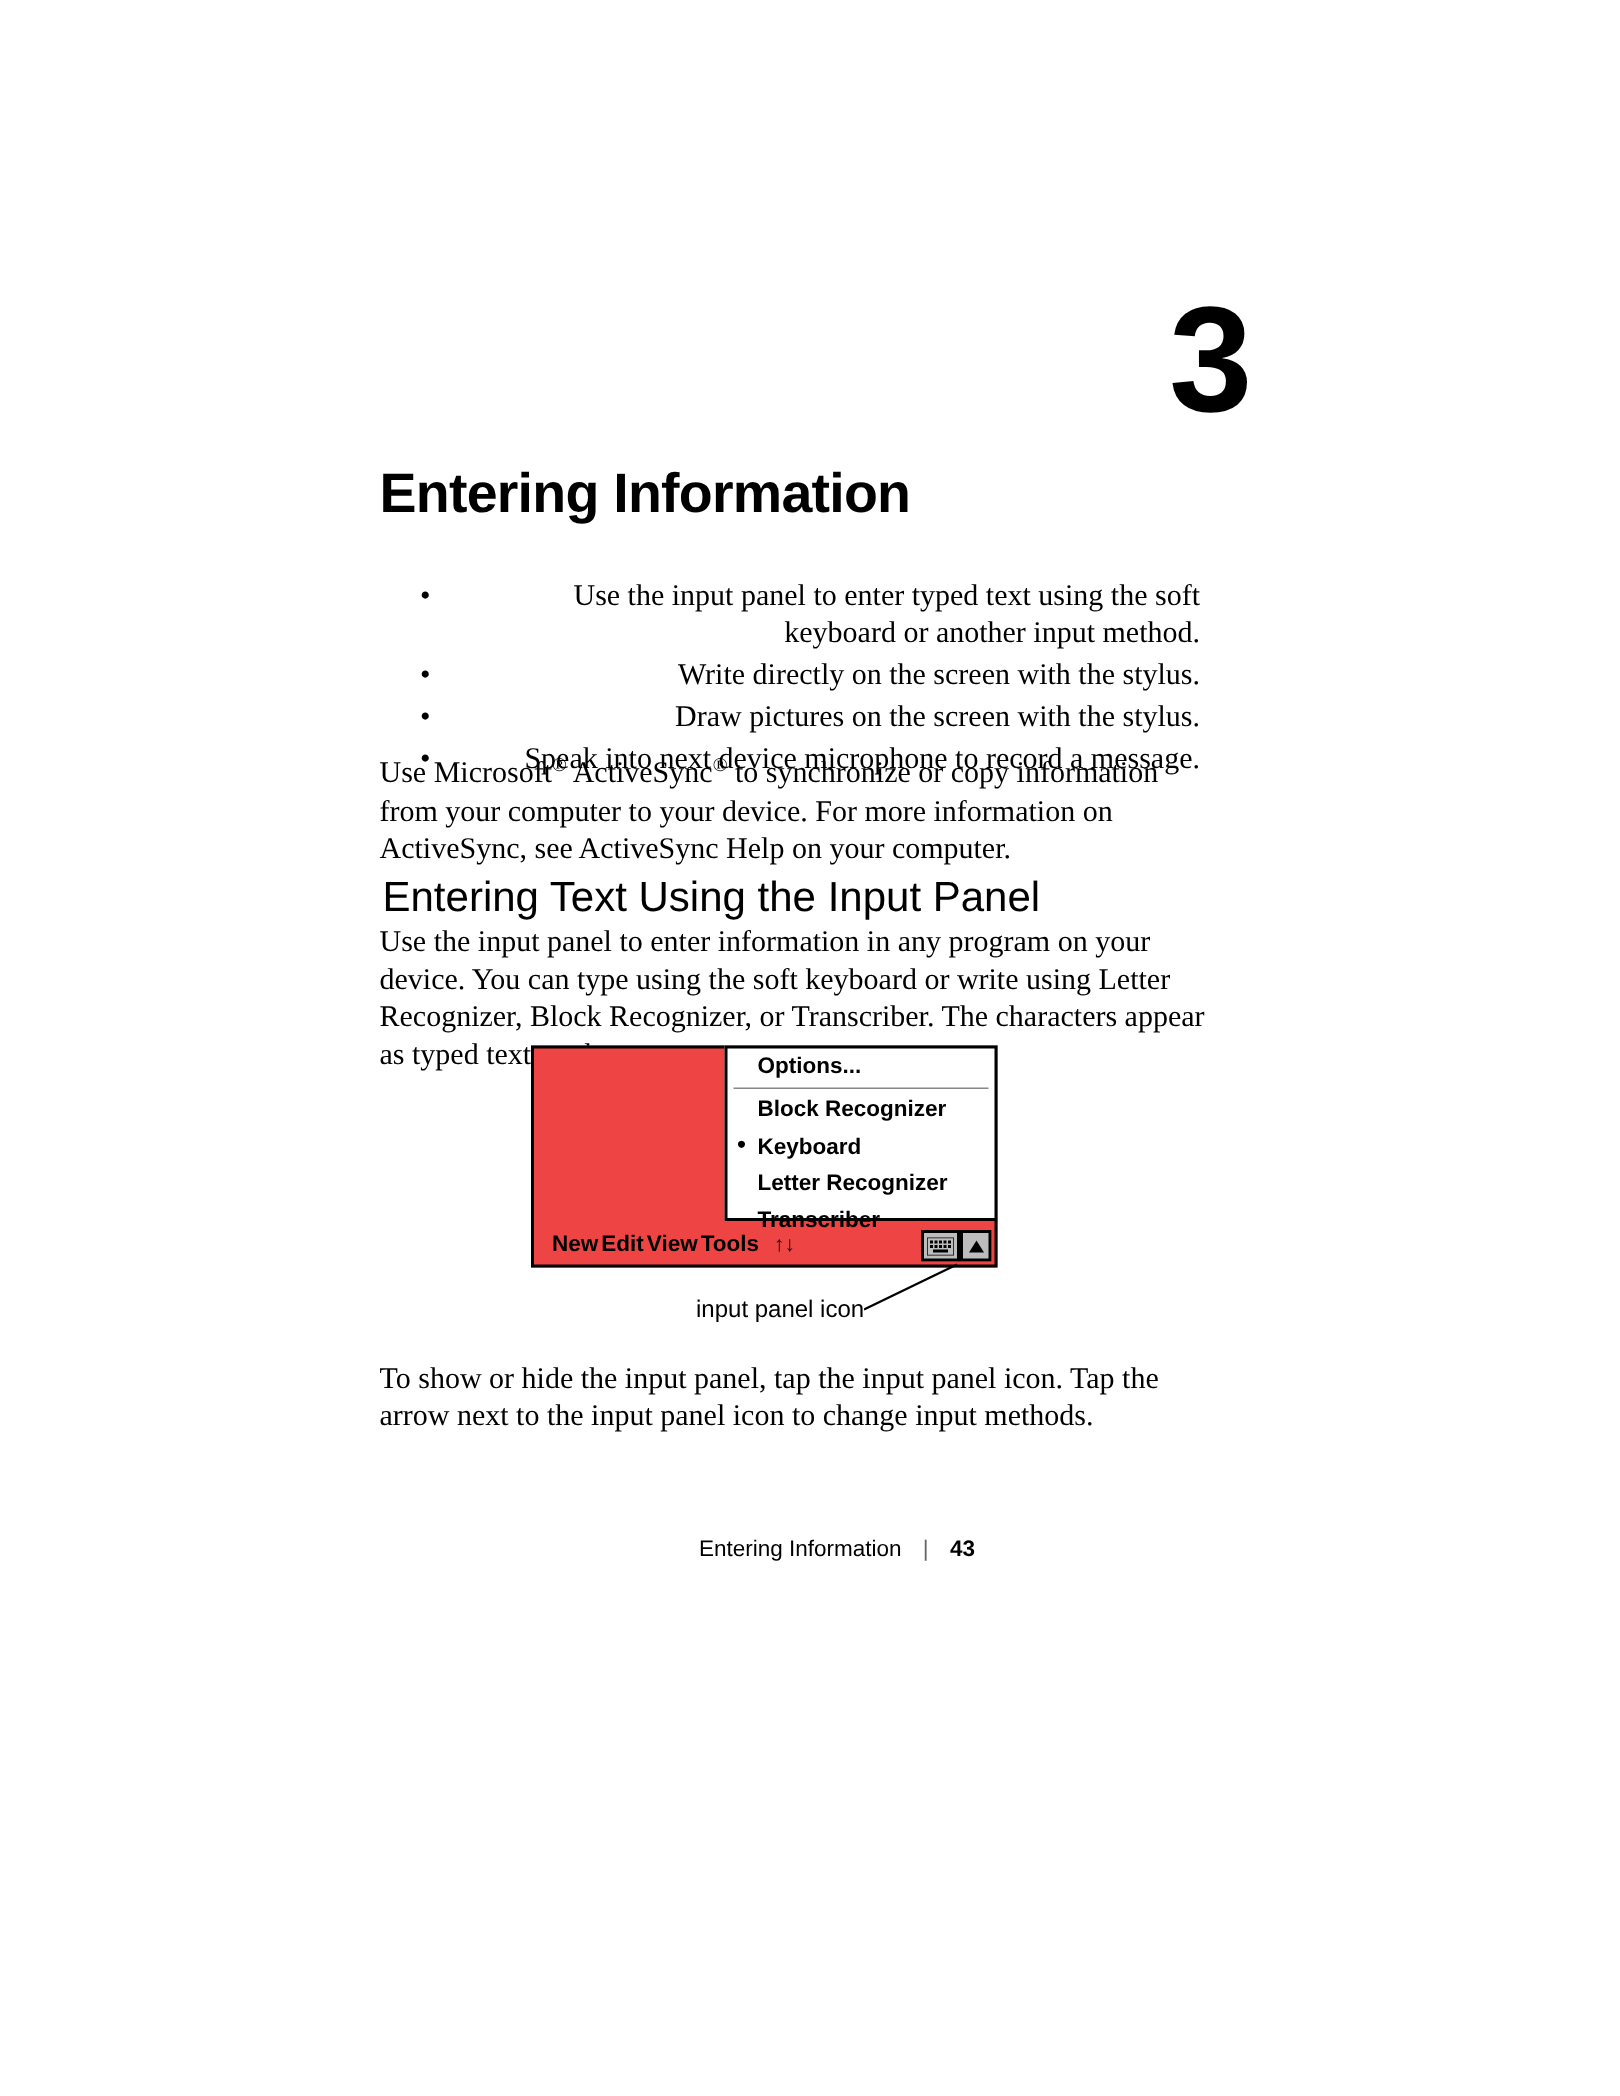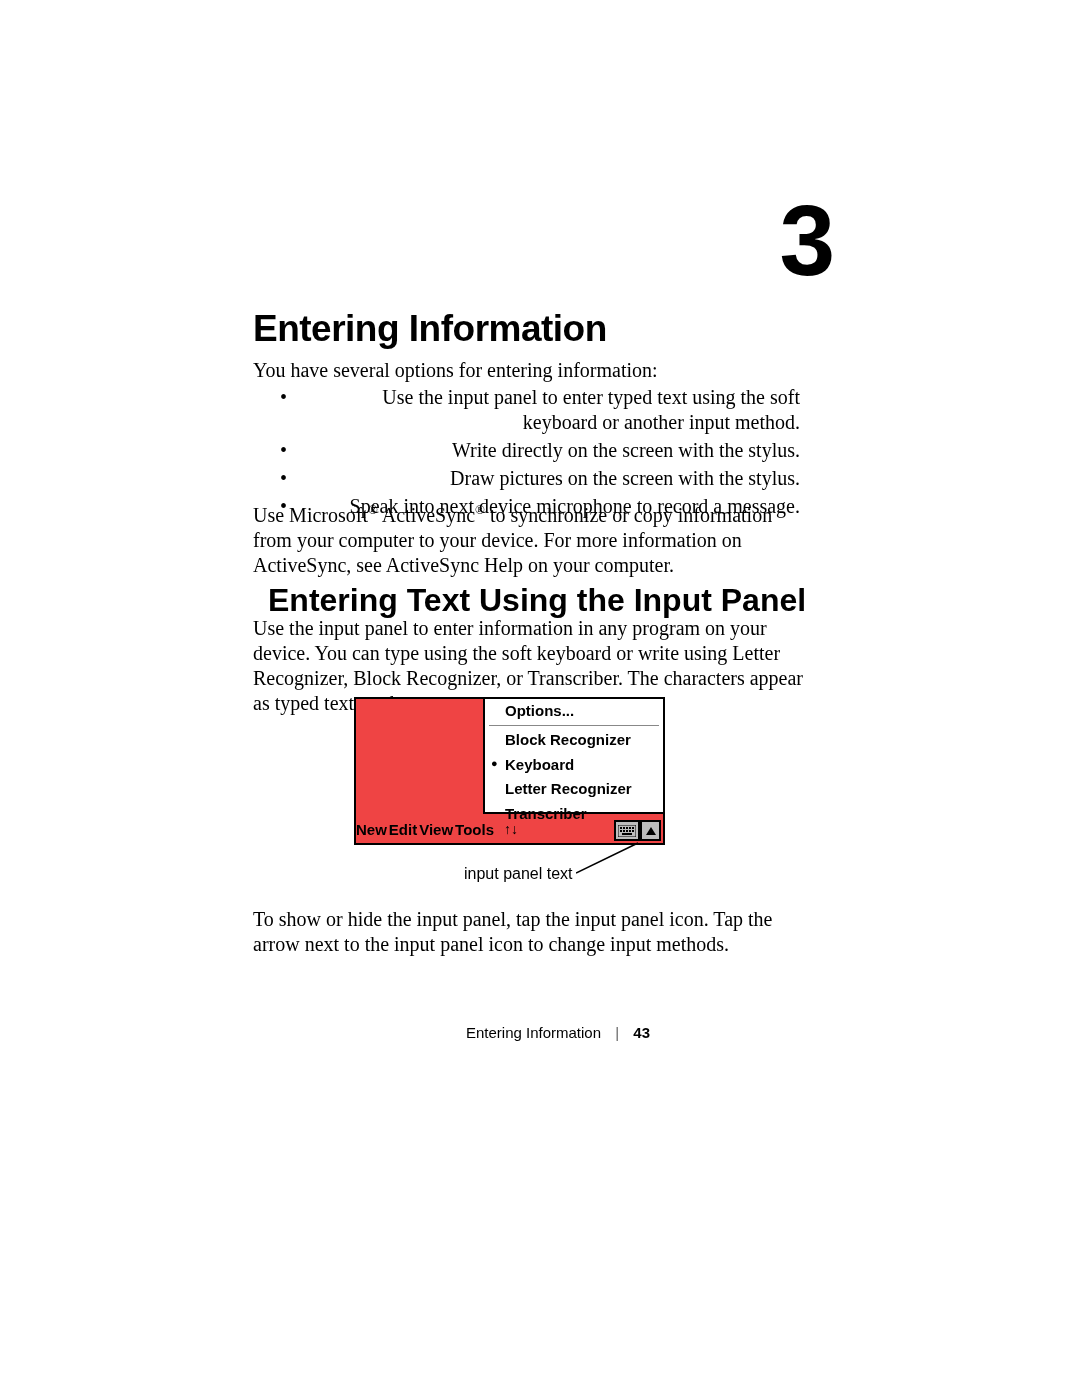--- a/index.html
+++ b/index.html
@@ -64,25 +64,25 @@
     left: 253px;
     top: 502px;
     width: 560px;
   }
   .sup {
     font-size: 0.65em;
     vertical-align: super;
   }
   .sub-heading {
     position: absolute;
-    left: 268px;
+    left: 255px;
     top: 580px;
     font-family: Arial, Helvetica, sans-serif;
-    font-weight: 700;
-    font-size: 32px;
+    font-weight: 400;
+    font-size: 28px;
   }
   .sub-body {
     position: absolute;
     left: 253px;
     top: 616px;
     width: 555px;
   }
   
   .ppc {
     position: absolute;
@@ -128,21 +128,21 @@
   .ppc-bar {
     position: absolute;
     left: 0;
     bottom: 0;
     right: 0;
     height: 26px;
     font-weight: bold;
     font-size: 15px;
     display: flex;
     align-items: center;
-    padding-left: 0;
+    padding-left: 12px;
     color: #000;
   }
   .ppc-bar span.mlabel { margin-right: 2px; }
   .updown {
     margin-left: 8px;
     font-size: 14px;
   }
   .kbd-group {
     position: absolute;
     right: 2px;
@@ -215,21 +215,20 @@
 </style>
 </head>
 <body>
 
 <div class="page">
 
   <div class="chapter-number">3</div>
 
   <div class="main-heading">Entering Information</div>
 
-  <div class="intro-line">You have several options for entering information:</div>
 
   <div class="bullet-list">
     <div class="bullet-item">Use the input panel to enter typed text using the soft keyboard or another input method.</div>
     <div class="bullet-item">Write directly on the screen with the stylus.</div>
     <div class="bullet-item">Draw pictures on the screen with the stylus.</div>
     <div class="bullet-item">Speak into next device microphone to record a message.</div>
   </div>
 
   <div class="after-list">
     <span>Use Microsoft</span><span class="sup">®</span><span> ActiveSync</span><span class="sup">®</span><span> to synchronize or copy information from your computer to your device. For more information on ActiveSync, see ActiveSync Help on your computer.</span>
@@ -269,21 +268,21 @@
               <rect x="11" y="5" width="2" height="2" fill="#000"></rect>
             <rect x="14" y="5" width="2" height="2" fill="#000"></rect>
             <rect x="4" y="8" width="10" height="2" fill="#000"></rect>
           </svg>
         </div>
         <div class="icon-box arrow"></div>
       </div>
     </div>
   </div>
 
-  <div class="callout-label">input panel text</div>
+  <div class="callout-label">input panel icon</div>
   <svg class="callout-line" viewBox="0 0 64 34">
     <line x1="0" y1="32" x2="62" y2="2" stroke="#000" stroke-width="1.5"></line>
   </svg>
 
   <div class="closing-para">To show or hide the input panel, tap the input panel icon. Tap the arrow next to the input panel icon to change input methods.</div>
 
   <div class="footer">
     <span>Entering Information</span>
     <span class="sep">|</span>
     <span class="pn">43</span>

